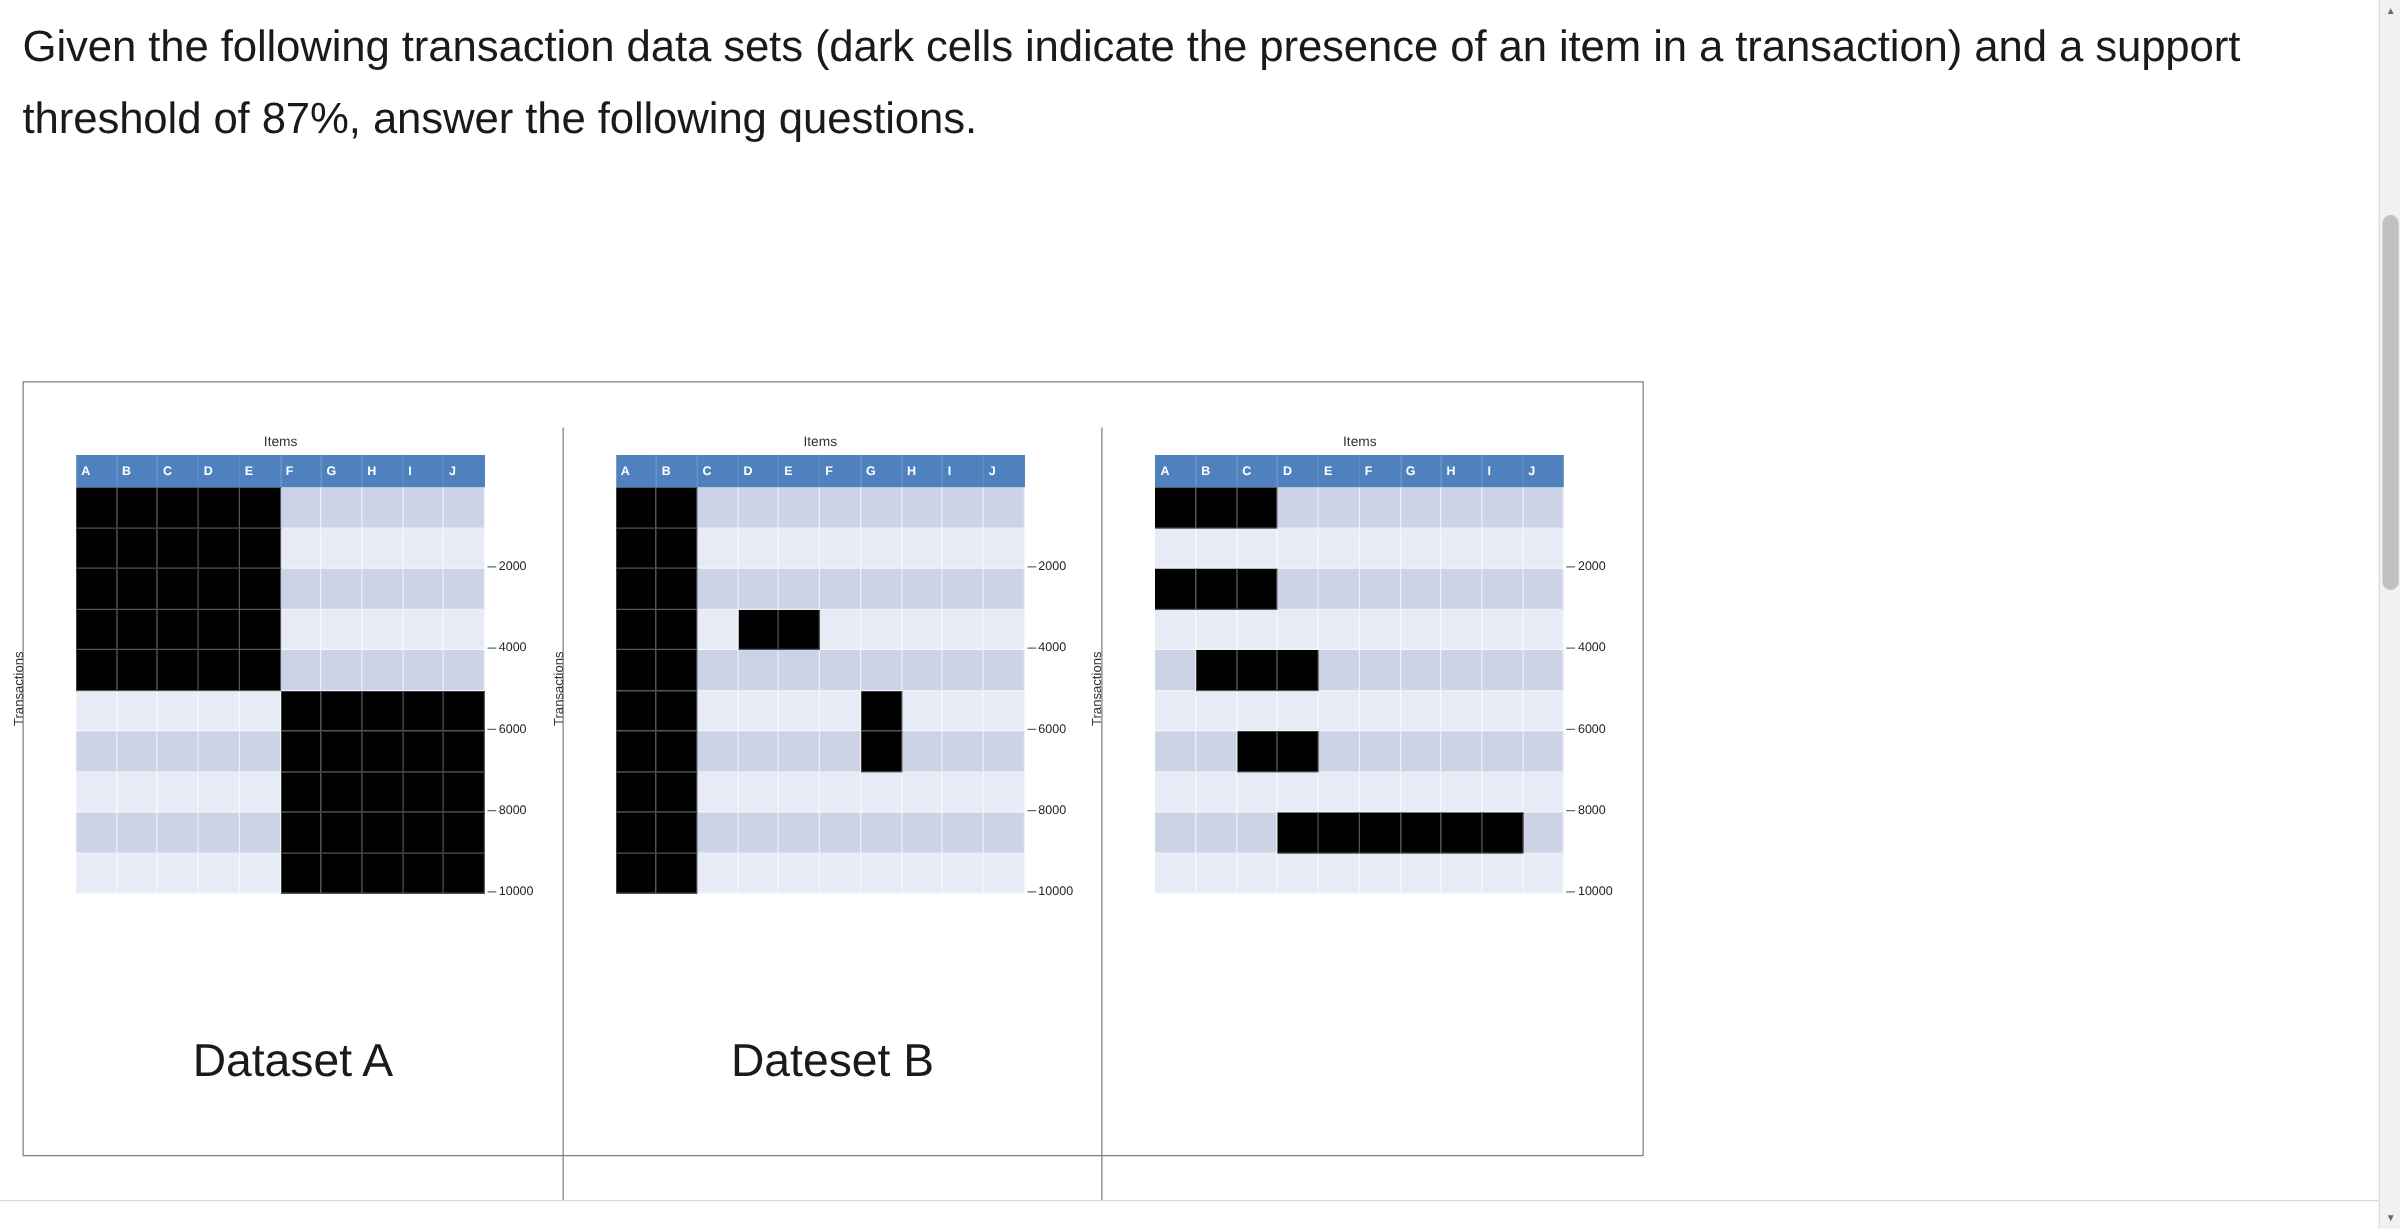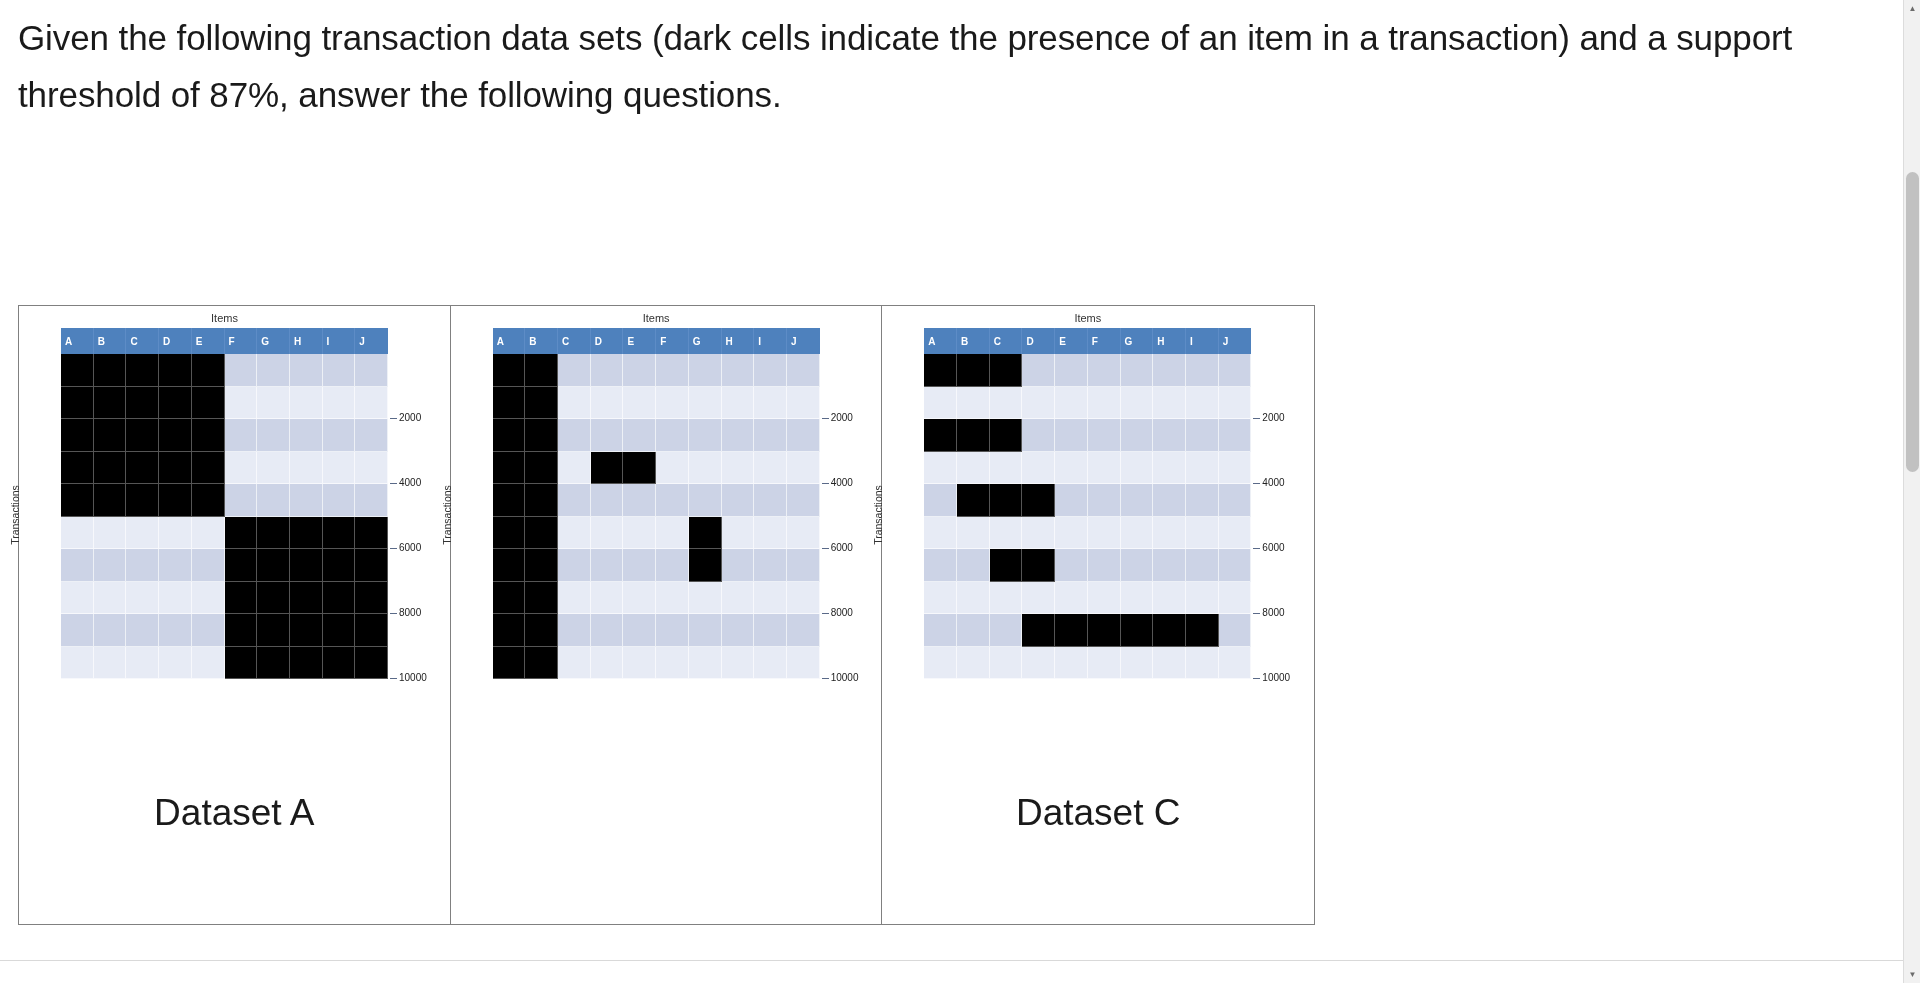--- a/index.html
+++ b/index.html
@@ -60,20 +60,21 @@
     left: 18px; top: 305px;
     width: 1297px; height: 620px;
     border: 1px solid #808080;
     background: #ffffff;
     display: flex;
   }
   .panel {
     position: relative;
     width: 433px; height: 100%;
     border-right: 1px solid #808080;
+    margin-top: 36px;
   }
   .panel:last-child { border-right: none; }
 
   
   .plot {
     position: absolute;
     left: 0; top: 0;
     width: 100%; height: 470px;
   }
   .plot-title {
@@ -404,20 +405,21 @@
             <div class="cell off-b" style="height: 32.5px;"></div>
             <div class="cell off-b" style="height: 32.5px;"></div>
             <div class="cell off-b" style="height: 32.5px;"></div>
           </div>
           <div class="ytick" style="left: 371px; top: 106px;"><span class="dash"></span><span>2000</span></div>
           <div class="ytick" style="left: 371px; top: 171px;"><span class="dash"></span><span>4000</span></div>
           <div class="ytick" style="left: 371px; top: 236px;"><span class="dash"></span><span>6000</span></div>
           <div class="ytick" style="left: 371px; top: 301px;"><span class="dash"></span><span>8000</span></div>
           <div class="ytick" style="left: 371px; top: 366px;"><span class="dash"></span><span>10000</span></div>
         </div>
+      <div class="caption">Dateset B</div>
     </div>
     <div class="panel">
       <div class="plot">
           <div class="plot-title" style="left: 42px; top: 6px; width: 327px;">Items</div>
           <div class="ylabel" style="left: -54px; top: 202.5px; width: 100px; text-align: center;">Transactions</div>
           <div class="grid" style="left: 42px; top: 22px; width: 327px;">
             <div class="hdr-cell">A</div>
             <div class="hdr-cell">B</div>
             <div class="hdr-cell">C</div>
             <div class="hdr-cell">D</div>
@@ -529,21 +531,20 @@
             <div class="cell off-b" style="height: 32.5px;"></div>
             <div class="cell off-b" style="height: 32.5px;"></div>
             <div class="cell off-b" style="height: 32.5px;"></div>
           </div>
           <div class="ytick" style="left: 371px; top: 106px;"><span class="dash"></span><span>2000</span></div>
           <div class="ytick" style="left: 371px; top: 171px;"><span class="dash"></span><span>4000</span></div>
           <div class="ytick" style="left: 371px; top: 236px;"><span class="dash"></span><span>6000</span></div>
           <div class="ytick" style="left: 371px; top: 301px;"><span class="dash"></span><span>8000</span></div>
           <div class="ytick" style="left: 371px; top: 366px;"><span class="dash"></span><span>10000</span></div>
         </div>
-      <div class="caption">Dataset C</div>
     </div>
   </div>
 
   <div class="bottom-rule"></div>
 
   <div class="scrollbar-track">
     <div class="scrollbar-arrow up">▲</div>
     <div class="scrollbar-thumb"></div>
     <div class="scrollbar-arrow down">▼</div>
   </div>

